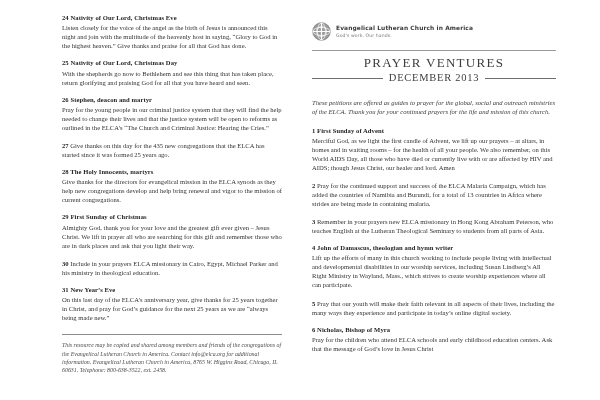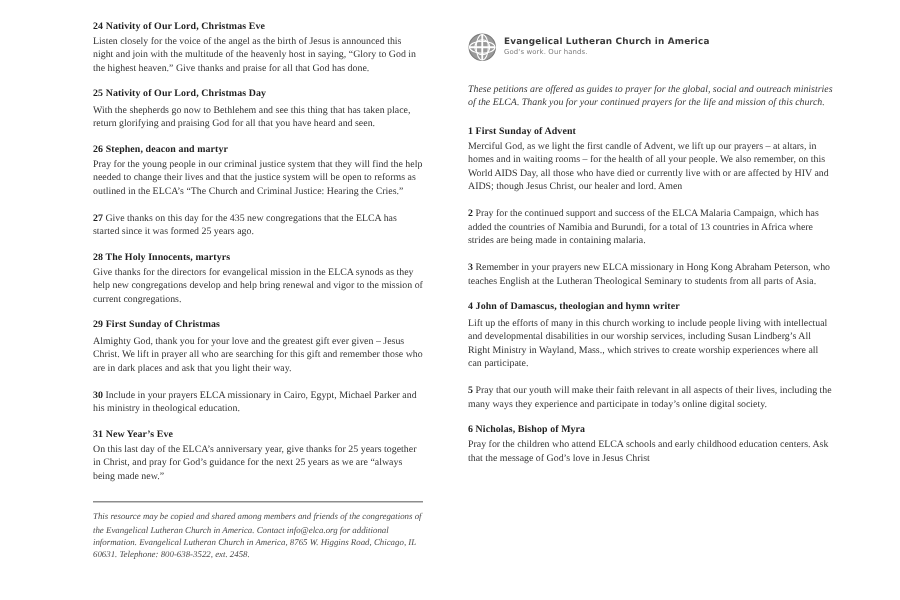--- a/index.html
+++ b/index.html
@@ -223,20 +223,29 @@
           <ellipse cx="20" cy="20" rx="18" ry="8.5"></ellipse>
           <circle cx="20" cy="20" r="10.5"></circle>
         </g>
       </svg>
       <div class="logo-words">
         <div class="org-name">Evangelical Lutheran Church in America</div>
         <div class="org-tagline">God's work. Our hands.</div>
       </div>
     </div>
 
+    <div class="title-block">
+      <hr class="title-rule">
+      <div class="doc-title">PRAYER VENTURES</div>
+      <div class="subtitle-row">
+        <span class="rule"></span>
+        <span class="doc-subtitle">DECEMBER 2013</span>
+        <span class="rule"></span>
+      </div>
+    </div>
 
     <p class="intro">These petitions are offered as guides to prayer for the global, social and outreach ministries of the ELCA.  Thank you for your continued prayers for the life and mission of this church.</p>
 
     <div class="entry">
       <p class="entry-head">1 First Sunday of Advent</p>
       <p class="entry-body">Merciful God, as we light the first candle of Advent, we lift up our prayers – at altars, in homes and in waiting rooms – for the health of all your people. We also remember, on this World AIDS Day, all those who have died or currently live with or are affected by HIV and AIDS; though Jesus Christ, our healer and lord. Amen</p>
     </div>
 
     <div class="entry">
       <p class="entry-body"><span class="num">2</span> <span>Pray for the continued support and success of the ELCA Malaria Campaign, which has added the countries of Namibia and Burundi, for a total of 13 countries in Africa where strides are being made in containing malaria.</span></p>

